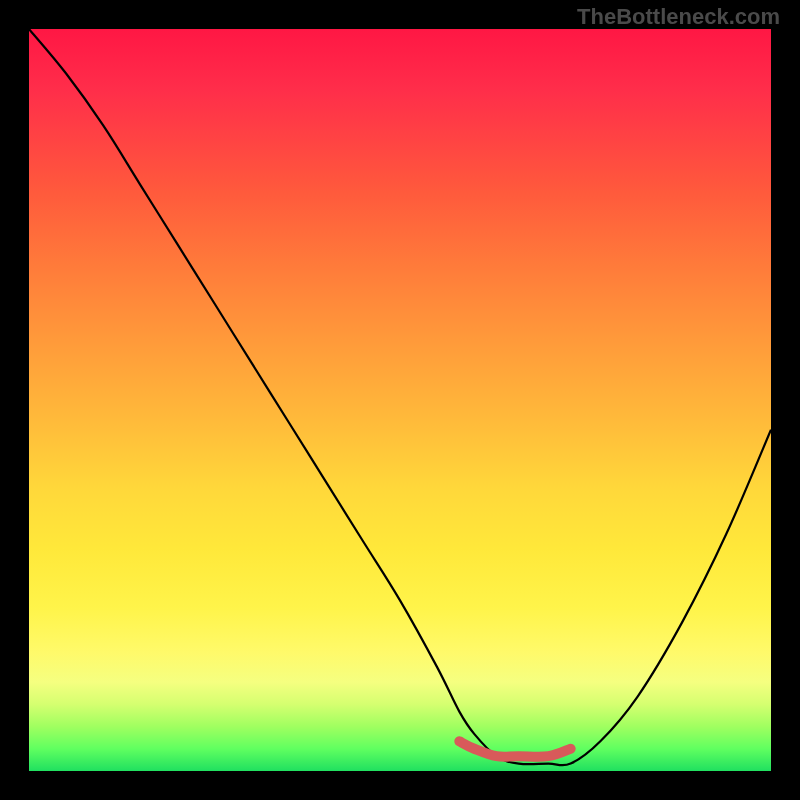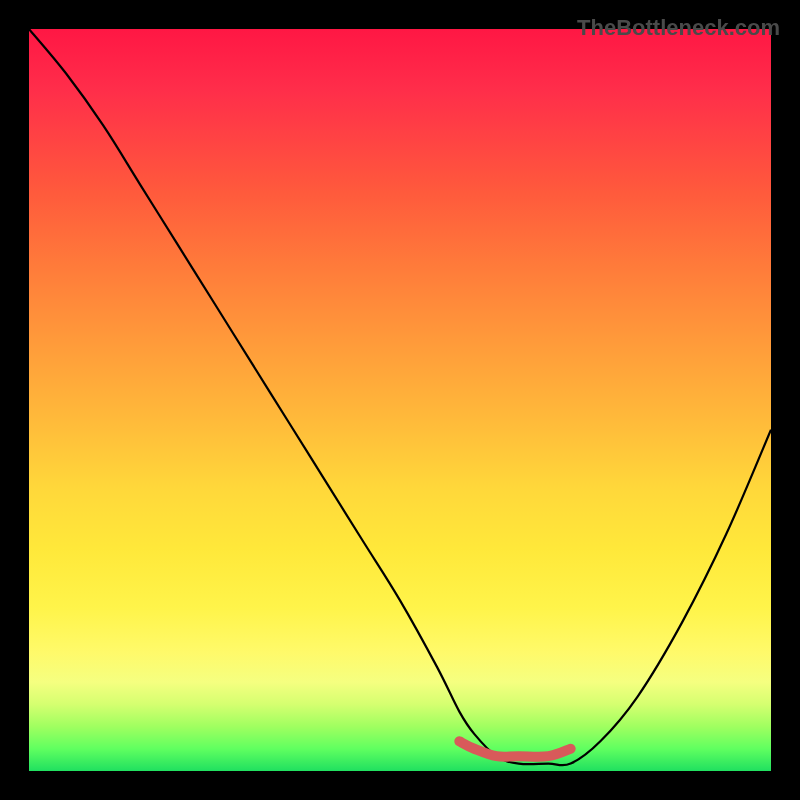--- a/index.html
+++ b/index.html
@@ -12,21 +12,21 @@
     overflow: hidden;
   }
   .container {
     width: 800px;
     height: 800px;
     position: relative;
     background: #000;
   }
   .watermark {
     position: absolute;
-    top: 15px;
+    top: 4px;
     right: 20px;
     color: #4a4a4a;
     font-size: 22px;
     font-weight: bold;
     z-index: 10;
   }
   .plot-area {
     position: absolute;
     left: 29px;
     top: 29px;

